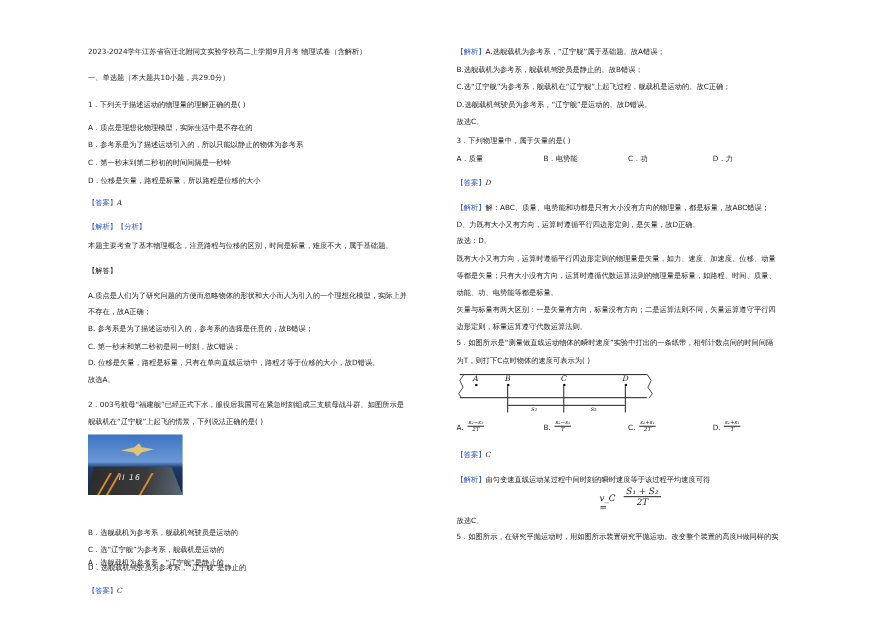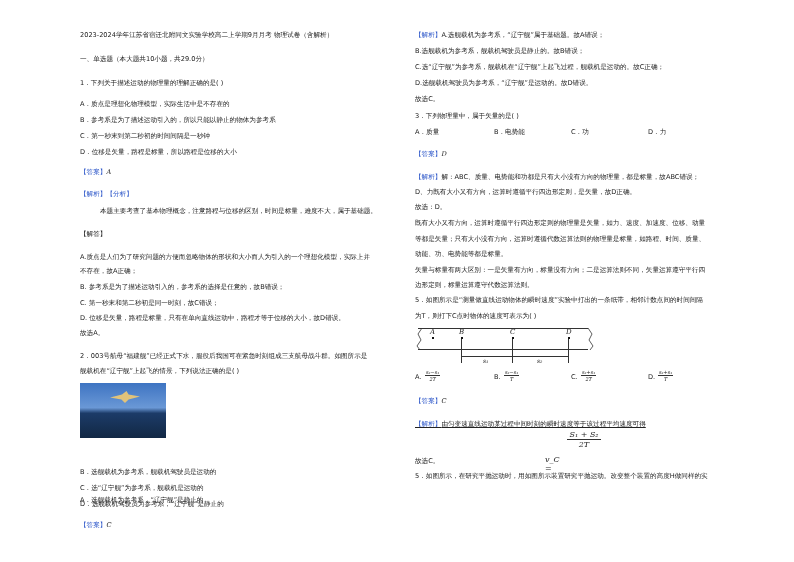--- a/index.html
+++ b/index.html
@@ -1,20 +1,20 @@
 <!DOCTYPE html>
 <html><head>
 <meta charset="utf-8">
 <style>
   html, body { margin:0; padding:0; }
   body {
     width:794px; height:562px; background:#ffffff; position:relative; overflow:hidden;
     font-family:"DejaVu Sans", sans-serif; color:#222;
   }
-  .page { position:absolute; top:0; left:0; width:794px; height:436px; }
+  .page { position:absolute; top:12px; left:0; width:794px; height:436px; }
   .line {
     position:absolute; font-size:6.6px; line-height:9px; white-space:nowrap; color:#222;
   }
   .tag { color:#2c56c9; }
   .it { font-style:italic; font-family:"DejaVu Serif", serif; }
   .photo {
     position:absolute; left:80px; top:383px; width:86px; height:55px; overflow:hidden;
     background:linear-gradient(#3e74c2 0%, #6a98d6 45%, #1c3b68 55%, #122844 100%);
   }
   .deck {
@@ -33,21 +33,21 @@
     border-top:1px solid #333; border-bottom:1px solid #333;
   }
   .pt { position:absolute; width:2px; height:2px; background:#111; }
   .ptlabel { position:absolute; font-size:7px; font-style:italic; font-family:"DejaVu Serif", serif; }
   .vline { position:absolute; width:1px; background:#333; }
   .hline { position:absolute; height:1px; background:#333; }
   .frac { position:absolute; font-size:5px; font-family:"DejaVu Serif", serif; font-style:italic; text-align:center; }
   .frac .num { display:block; border-bottom:0.6px solid #333; padding:0 1px; }
   .frac .den { display:block; }
   .bigfrac { position:absolute; left:560px; top:440px; font-family:"DejaVu Serif", serif; font-style:italic; font-size:8px; }
-  .bigfrac .lhs { position:absolute; left:0; top:6px;margin-top:19px; }
+  .bigfrac .lhs { position:absolute; left:0; top:6px; }
   .bigfrac .f { position:absolute; left:22px; top:0; text-align:center; width:34px; }
   .bigfrac .f span { display:block; }
   .bigfrac .f .num { border-bottom:0.8px solid #333; }
 </style>
 </head>
 <body>
 
 <div class="page">
 
   <div>
@@ -60,34 +60,40 @@
     <div class="line" style="left:80px;top:132px;">C．第一秒末到第二秒初的时间间隔是一秒钟</div>
     <div class="line" style="left:80px;top:148px;">D．位移是矢量，路程是标量，所以路程是位移的大小</div>
 
     <div class="line" style="left:80px;top:168px;">
       <span class="tag">【答案】</span><span class="it">A</span>
     </div>
 
     <div class="line" style="left:80px;top:190px;">
       <span class="tag">【解析】【分析】</span>
     </div>
-    <div class="line" style="left:80px;top:207px;margin-left:20px;">本题主要考查了基本物理概念，注意路程与位移的区别，时间是标量，难度不大，属于基础题。</div>
+    <div class="line" style="left:80px;top:207px;">本题主要考查了基本物理概念，注意路程与位移的区别，时间是标量，难度不大，属于基础题。</div>
     <div class="line" style="left:80px;top:230px;">【解答】</div>
     <div class="line" style="left:80px;top:253px;">A.质点是人们为了研究问题的方便而忽略物体的形状和大小而人为引入的一个理想化模型，实际上并</div>
     <div class="line" style="left:80px;top:267px;">不存在，故A正确；</div>
     <div class="line" style="left:80px;top:283px;">B. 参考系是为了描述运动引入的，参考系的选择是任意的，故B错误；</div>
     <div class="line" style="left:80px;top:299px;">C. 第一秒末和第二秒初是同一时刻，故C错误；</div>
     <div class="line" style="left:80px;top:314px;">D. 位移是矢量，路程是标量，只有在单向直线运动中，路程才等于位移的大小，故D错误。</div>
     <div class="line" style="left:80px;top:329px;">故选A。</div>
 
     <div class="line" style="left:80px;top:352px;">2．003号航母“福建舰”已经正式下水，服役后我国可在紧急时刻组成三支航母战斗群。如图所示是</div>
     <div class="line" style="left:80px;top:367px;">舰载机在“辽宁舰”上起飞的情景，下列说法正确的是(    )</div>
 
     <div class="photo">
       <div class="jet"></div>
+      <div class="deck">
+        <div class="deck-stripe" style="left:14px;"></div>
+        <div class="deck-stripe" style="left:22px;"></div>
+        <div class="deck-stripe" style="left:52px;"></div>
+        <div class="deck-mark">II 16</div>
+      </div>
     </div>
 
     <div class="line" style="left:80px;top:452px;margin-top:44px;">A．选舰载机为参考系，“辽宁舰”是静止的</div>
     <div class="line" style="left:80px;top:468px;">B．选舰载机为参考系，舰载机驾驶员是运动的</div>
     <div class="line" style="left:80px;top:484px;">C．选“辽宁舰”为参考系，舰载机是运动的</div>
     <div class="line" style="left:80px;top:500px;">D．选舰载机驾驶员为参考系，“辽宁舰”是静止的</div>
     <div class="line" style="left:80px;top:521px;">
       <span class="tag">【答案】</span><span class="it">C</span>
     </div>
   </div>
@@ -165,21 +171,21 @@
     <div class="line" style="left:648px;top:373px;">D.</div>
     <div class="frac" style="left:658px;top:369px;">
       <span class="num">s₂+s₁</span>
         <span class="den">T</span>
     </div>
 
     <div class="line" style="left:415px;top:397px;">
       <span class="tag">【答案】</span><span class="it">C</span>
     </div>
 
-    <div class="line" style="left:415px;top:420px;text-decoration:underline;">
+    <div class="line" style="left:415px;top:420px;">
       <span class="tag">【解析】</span><span>由匀变速直线运动某过程中间时刻的瞬时速度等于该过程平均速度可得</span>
     </div>
 
     <div class="bigfrac" style="left:545px;top:430px;">
       <span class="lhs">v_C =</span>
       <div class="f">
         <span class="num">S₁ + S₂</span>
         <span class="den">2T</span>
       </div>
     </div>

